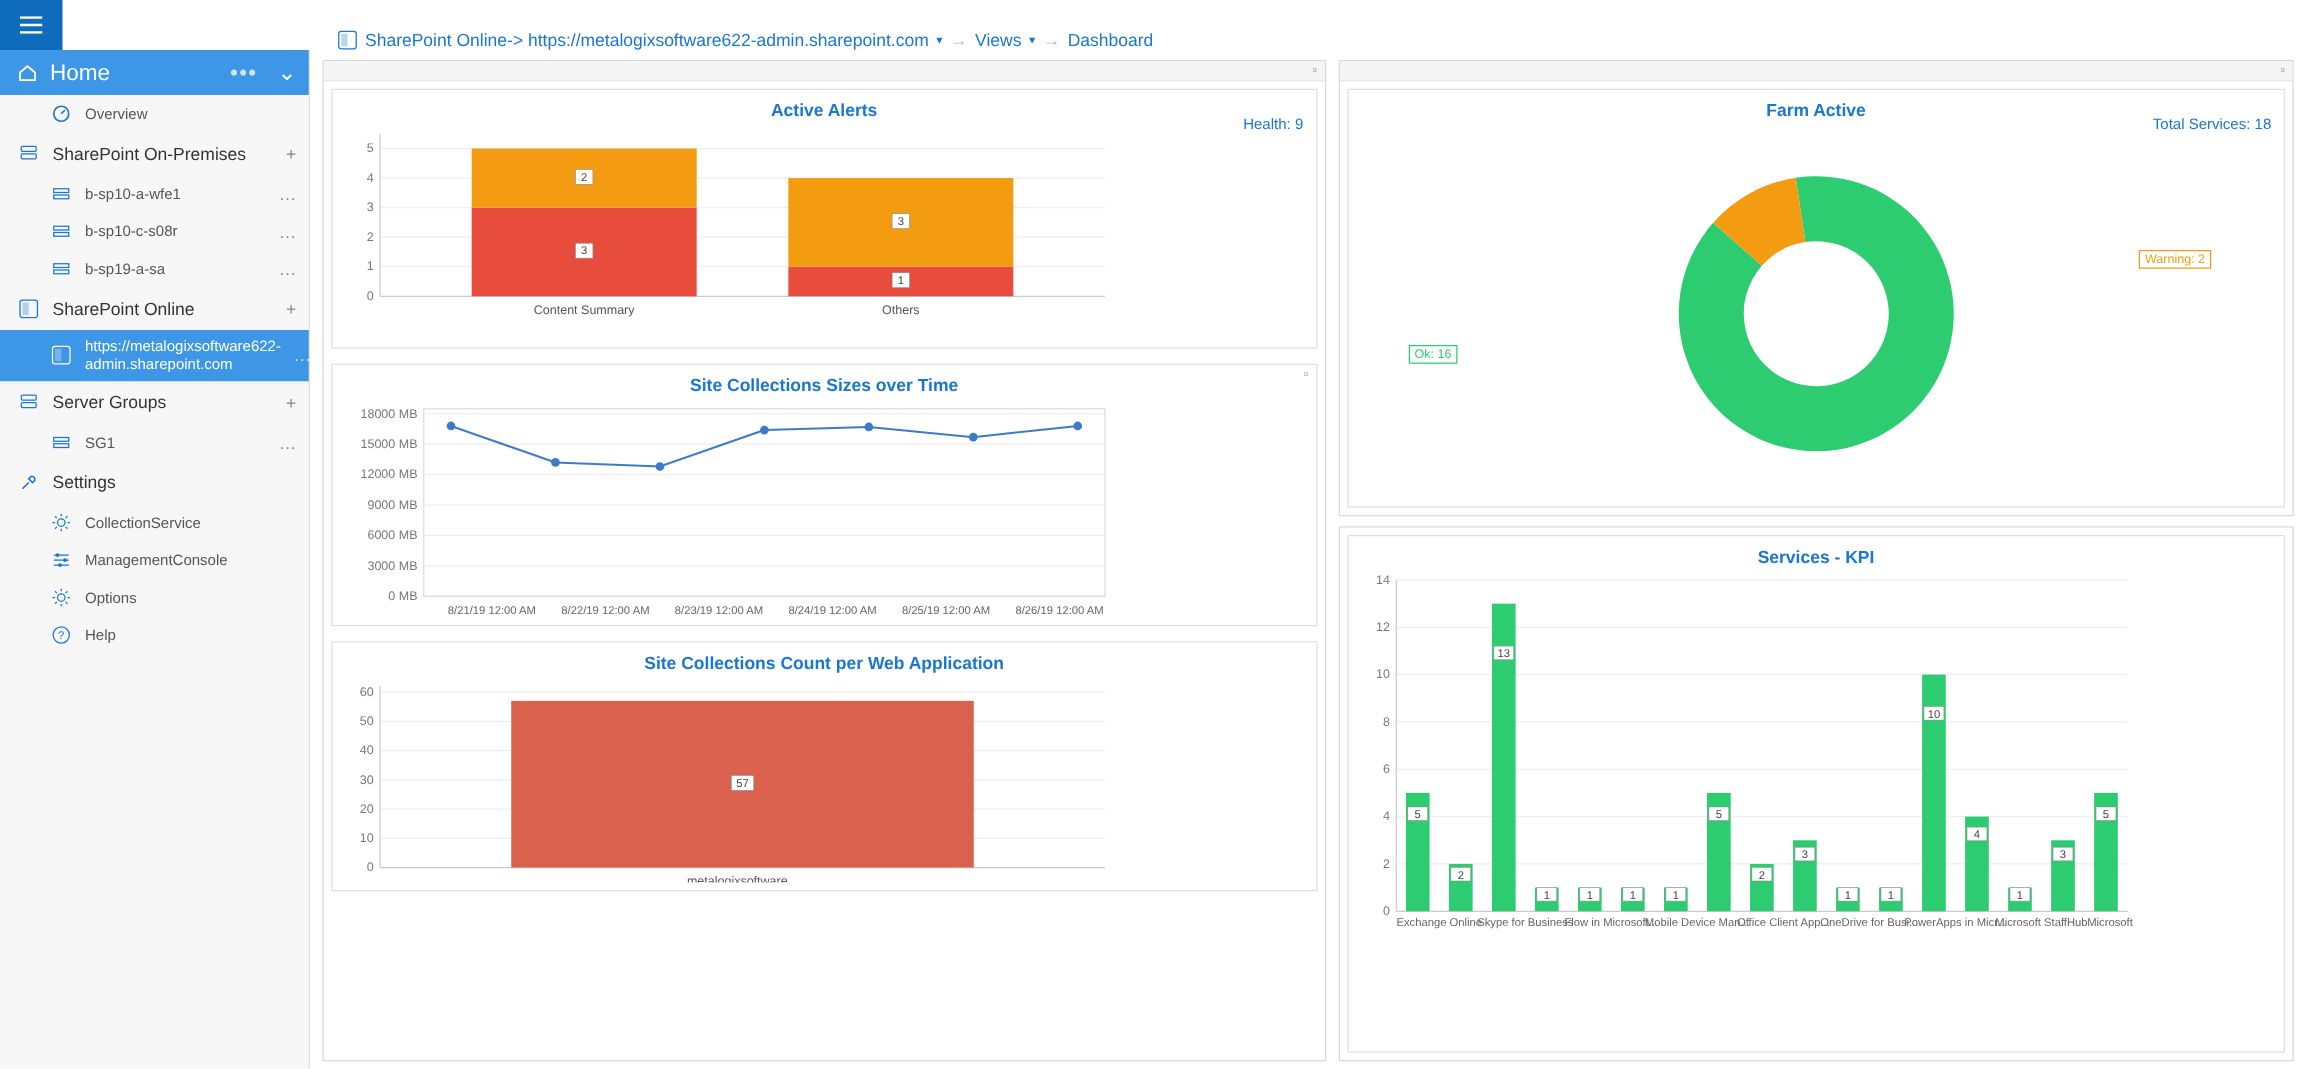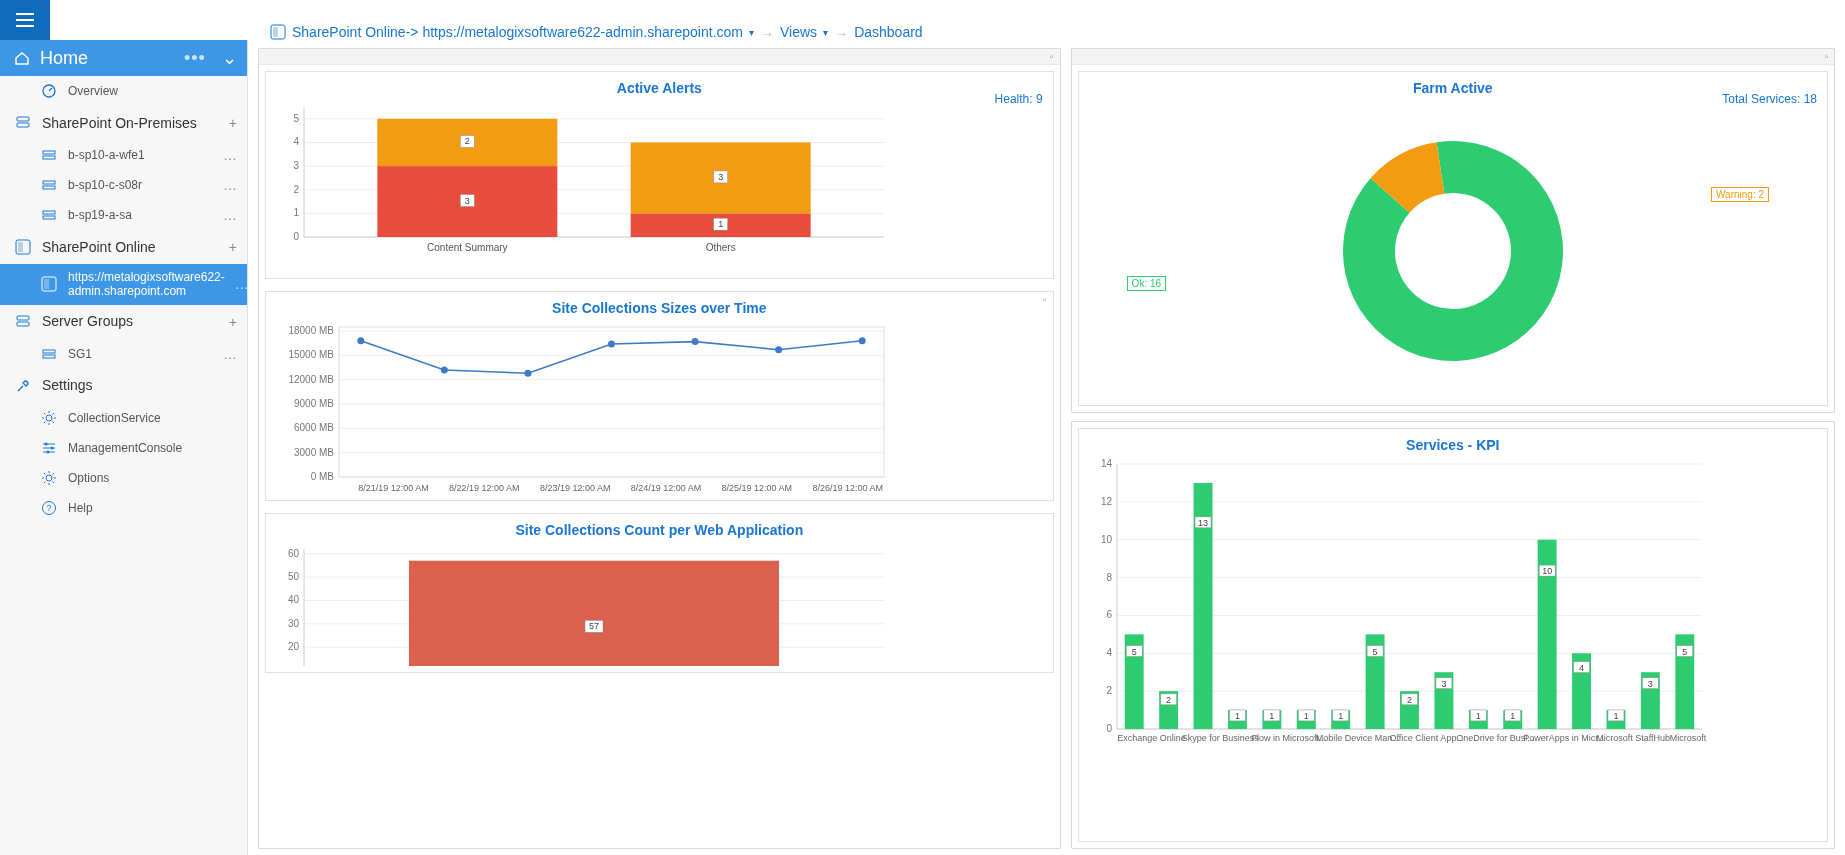--- a/index.html
+++ b/index.html
@@ -413,21 +413,21 @@
               <circle cx="588.2" cy="18.783783783783775" r="3.5" fill="#3d7bc9"></circle>
               <text x="119.5" y="169" class="x-tick">8/21/19 12:00 AM</text>
               <text x="210.33333333333334" y="169" class="x-tick">8/22/19 12:00 AM</text>
               <text x="301.16666666666663" y="169" class="x-tick">8/23/19 12:00 AM</text>
               <text x="392" y="169" class="x-tick">8/24/19 12:00 AM</text>
               <text x="482.83333333333326" y="169" class="x-tick">8/25/19 12:00 AM</text>
               <text x="573.6666666666666" y="169" class="x-tick">8/26/19 12:00 AM</text>
             </svg>
         </div>
 
-        <div class="panel-inner" style="height:160px;">
+        <div class="panel-inner" style="height:200px;">
           <div class="panel-title">Site Collections Count per Web Application</div>
           <svg id="chart-count" width="620" height="175">
               <line x1="30" x2="610" y1="150" y2="150" stroke="#eee"></line>
               <text x="25" y="153" class="y-tick">0</text>
               <line x1="30" x2="610" y1="126.61290322580645" y2="126.61290322580645" stroke="#eee"></line>
               <text x="25" y="129.61290322580646" class="y-tick">10</text>
               <line x1="30" x2="610" y1="103.2258064516129" y2="103.2258064516129" stroke="#eee"></line>
               <text x="25" y="106.2258064516129" class="y-tick">20</text>
               <line x1="30" x2="610" y1="79.83870967741936" y2="79.83870967741936" stroke="#eee"></line>
               <text x="25" y="82.83870967741936" class="y-tick">30</text>
@@ -458,21 +458,21 @@
           <div class="panel-title">Farm Active</div>
           <div class="panel-total">
             <span>Total Services:</span> <span>18</span>
           </div>
           <div style="flex:1; position:relative; display:flex; align-items:center; justify-content:center;">
             <svg id="chart-donut" width="260" height="260">
                 <path d="M113.5618054279041 21.235181427035343 A110 110 0 1 1 47.4949346446313 57.24758292189641 L86.49732917626014 91.63963463154538 A58 58 0 1 0 121.33258831653126 72.65127747970953 Z" fill="#2ecc71"></path>
                 <path d="M47.4949346446313 57.24758292189641 A110 110 0 0 1 113.56180542790403 21.235181427035357 L121.33258831653121 72.65127747970955 A58 58 0 0 0 86.49732917626014 91.63963463154538 Z" fill="#f39c12"></path>
               </svg>
             <div class="donut-label donut-ok" style="left:40px; top:174px;">Ok: 16</div>
-            <div class="donut-label donut-warn" style="right:50px; top:85px;text-align:center;">Warning: 2</div>
+            <div class="donut-label donut-warn" style="right:50px; top:98px;text-align:center;">Warning: 2</div>
           </div>
         </div>
       </div>
 
       <div class="panel-outer" style="flex:1;">
         <div class="panel-inner" style="flex:1;">
           <div class="panel-title">Services - KPI</div>
           <svg id="chart-kpi" width="620" height="300">
               <line x1="30" x2="615" y1="270" y2="270" stroke="#eee"></line>
               <text x="25" y="273" class="y-tick">0</text>

